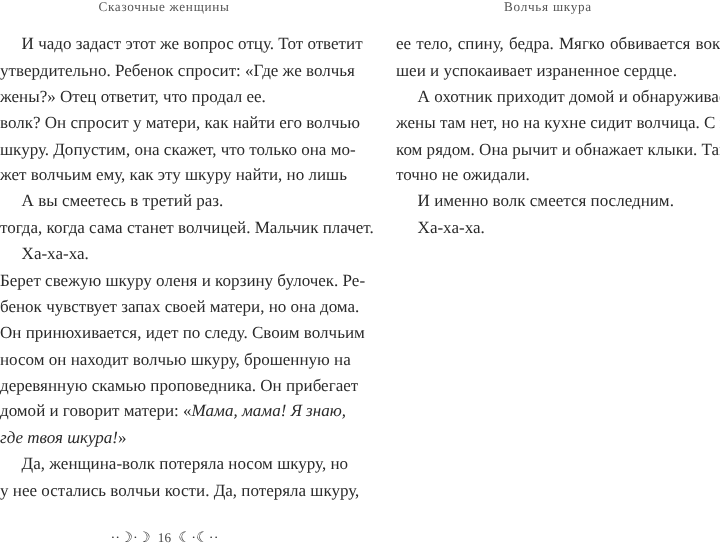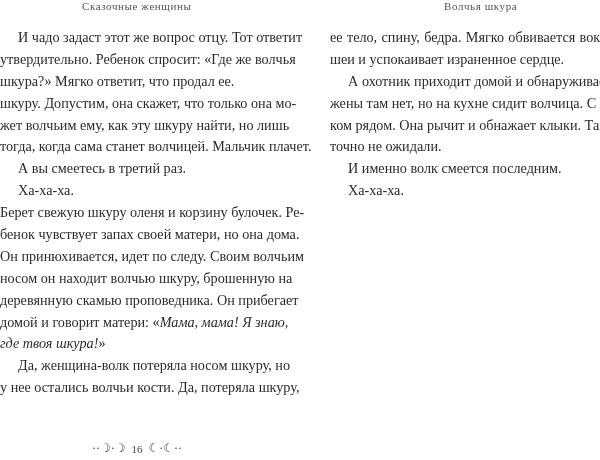--- a/index.html
+++ b/index.html
@@ -9,21 +9,21 @@
     color: #2a2a2a; position: relative;
   }
   .page { position: absolute; top: 0; height: 460px; }
   .page-left { left: 0; width: 258px; }
   .page-right { left: 330px; width: 290px; }
   .running-head {
     position: absolute; top: 0; font-size: 11px; letter-spacing: 0.6px;
     color: #555; white-space: nowrap;
   }
   .page-left .running-head { left: 82px; }
-  .page-right .running-head { left: 114px; }
+  .page-right .running-head { left: 90px; }
   .text { position: absolute; top: 27px; left: 0; width: 100%; }
   .line {
     height: 21.9px; line-height: 21.9px; font-size: 14.2px;
     white-space: nowrap; overflow: visible;
   }
   .just { text-align: justify; text-align-last: justify; }
   .indent { padding-left: 18px; }
   .page-right .line { width: 290px; }
   .page-left .line { width: 258px; }
   .left { text-align: left; text-align-last: left; }
@@ -36,25 +36,26 @@
   .num { font-size: 11px; margin: 0 3px; }
 </style>
 </head>
 <body>
 
 <div class="page page-left">
   <div class="running-head">Сказочные женщины</div>
   <div class="text" id="left-text">
       <div class="line just indent">И чадо задаст этот же вопрос отцу. Тот ответит</div>
       <div class="line just">утвердительно. Ребенок спросит: «Где же волчья</div>
-      <div class="line left">шкура?» Мягко ответит, что продал ее.</div>
+      <div class="line left">жены?» Отец ответит, что продал ее.</div>
+      <div class="line just">волк? Он спросит у матери, как найти его волчью</div>
       <div class="line just">шкуру. Допустим, она скажет, что только она мо-</div>
       <div class="line just">жет волчьим ему, как эту шкуру найти, но лишь</div>
+      <div class="line left indent">А вы смеетесь в третий раз.</div>
       <div class="line just">тогда, когда сама станет волчицей. Мальчик плачет.</div>
-      <div class="line left indent">А вы смеетесь в третий раз.</div>
       <div class="line left indent">Ха-ха-ха.</div>
       <div class="line just">Берет свежую шкуру оленя и корзину булочек. Ре-</div>
       <div class="line just">бенок чувствует запах своей матери, но она дома.</div>
       <div class="line just">Он принюхивается, идет по следу. Своим волчьим</div>
       <div class="line just">носом он находит волчью шкуру, брошенную на</div>
       <div class="line just">деревянную скамью проповедника. Он прибегает</div>
       <div class="line just">домой и говорит матери: «<em>Мама, мама! Я знаю,</em></div>
       <div class="line left"><em>где твоя шкура!</em>»</div>
       <div class="line just indent">Да, женщина-волк потеряла носом шкуру, но</div>
       <div class="line just">у нее остались волчьи кости. Да, потеряла шкуру,</div>

